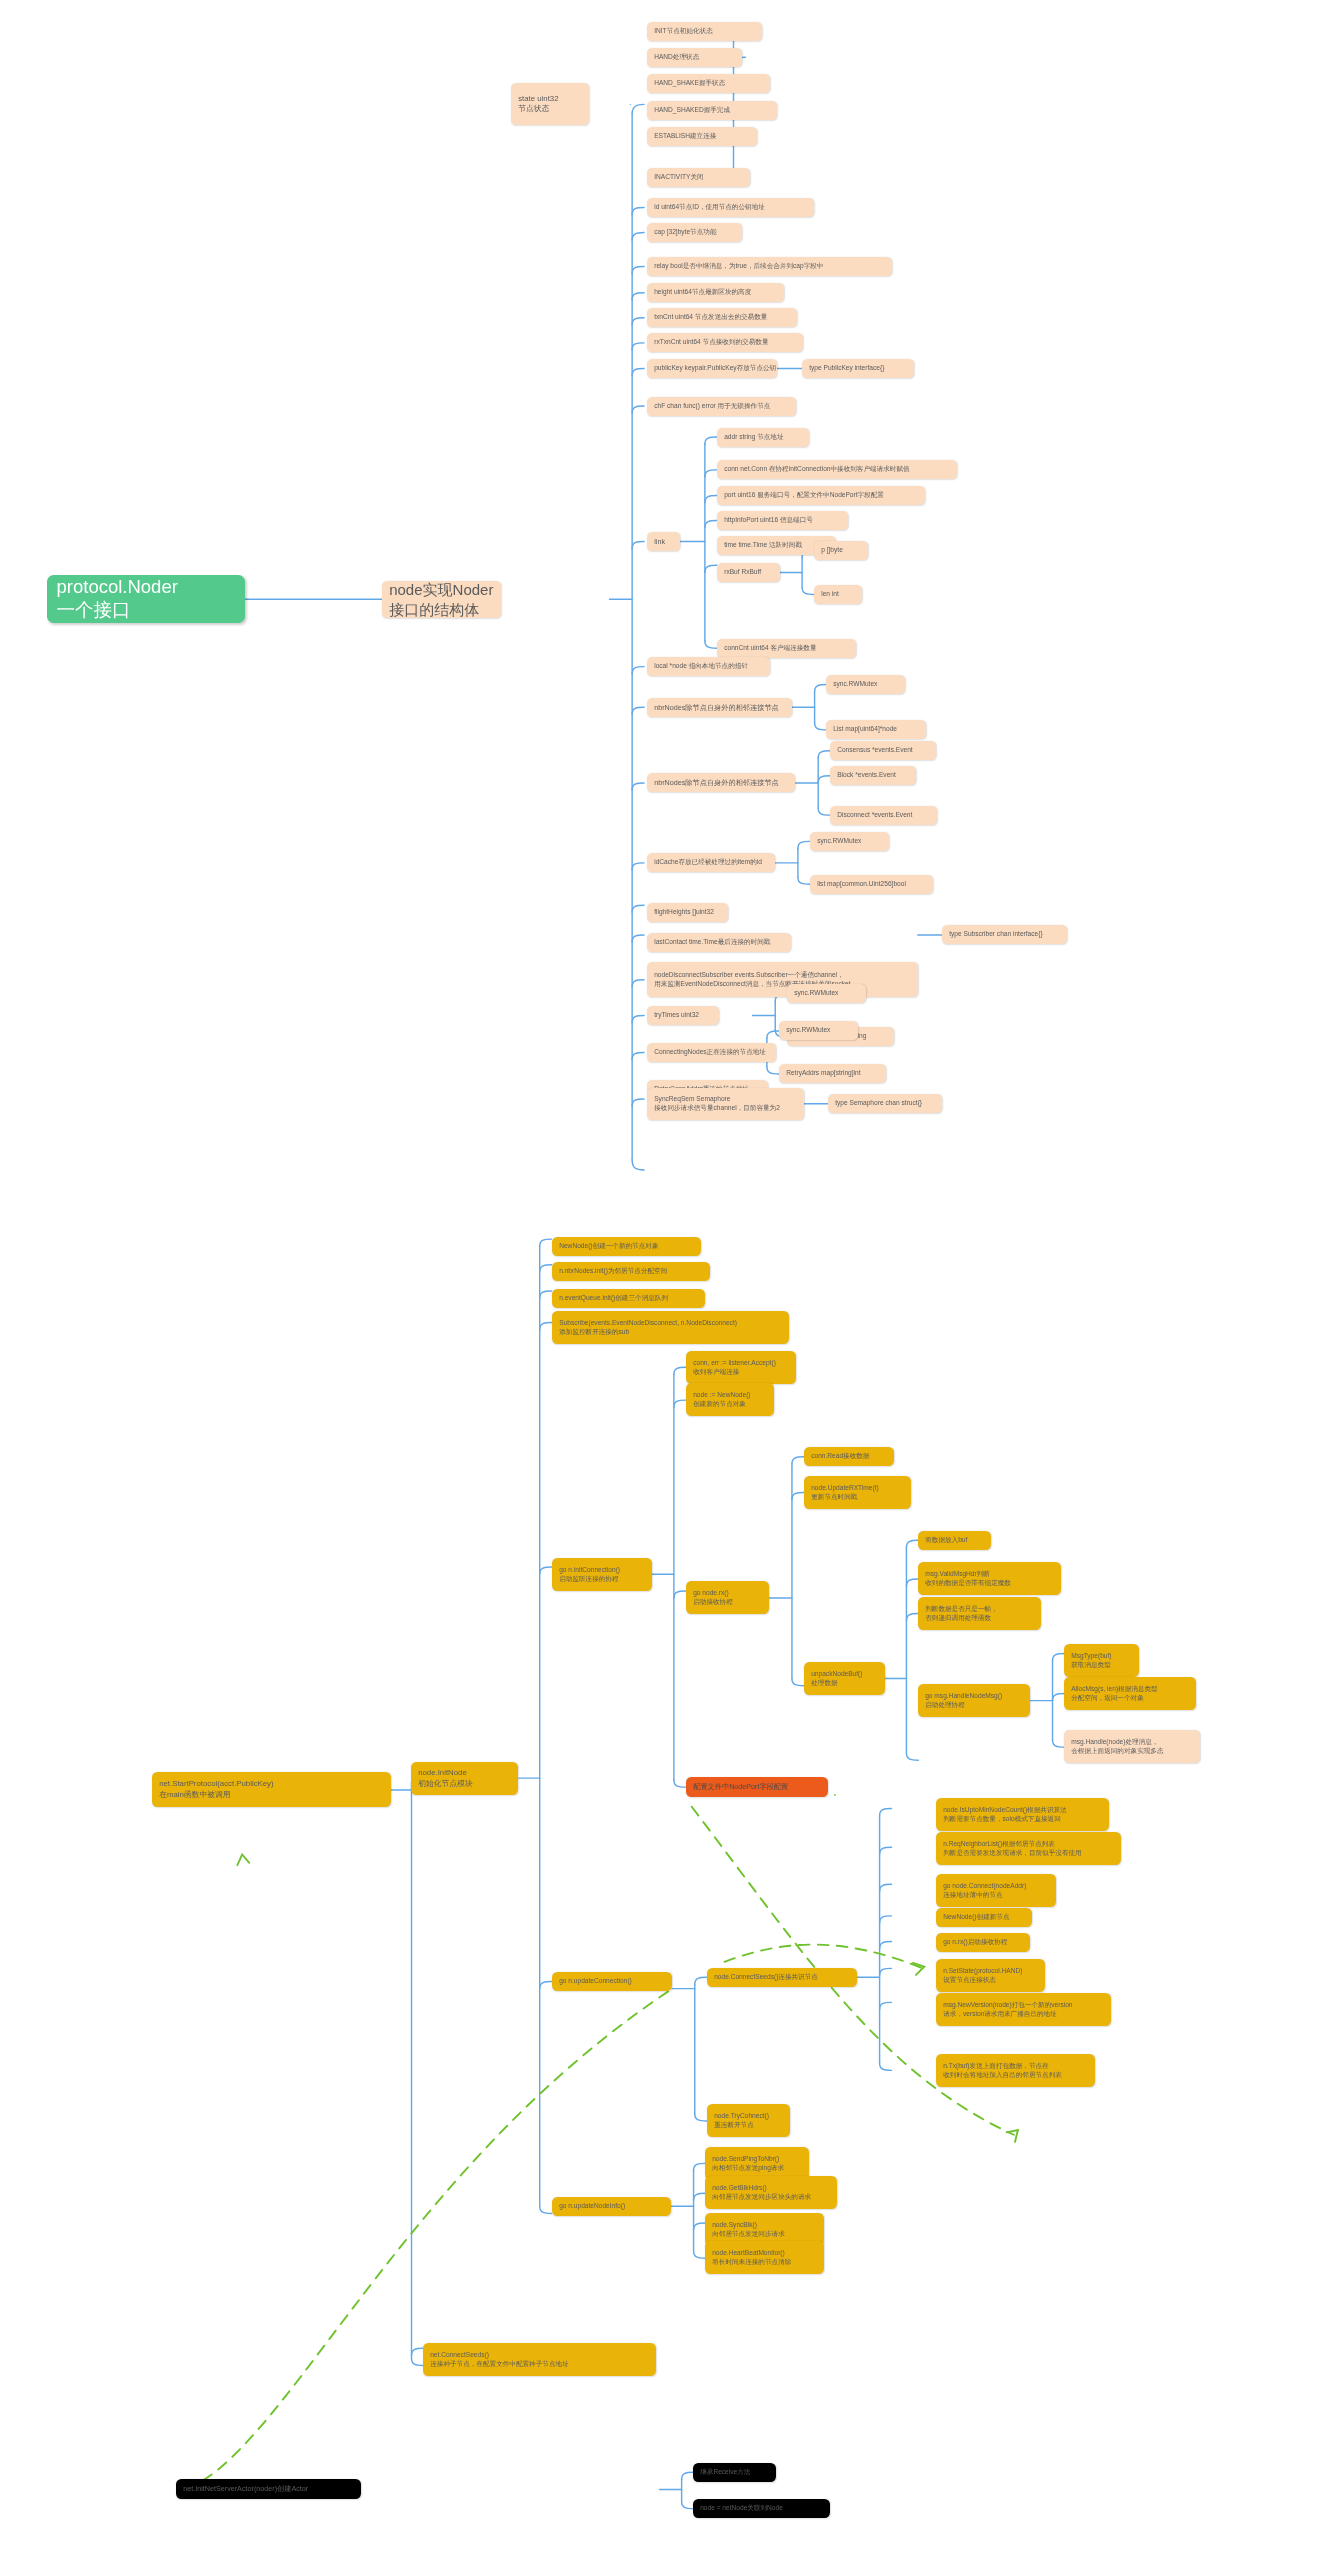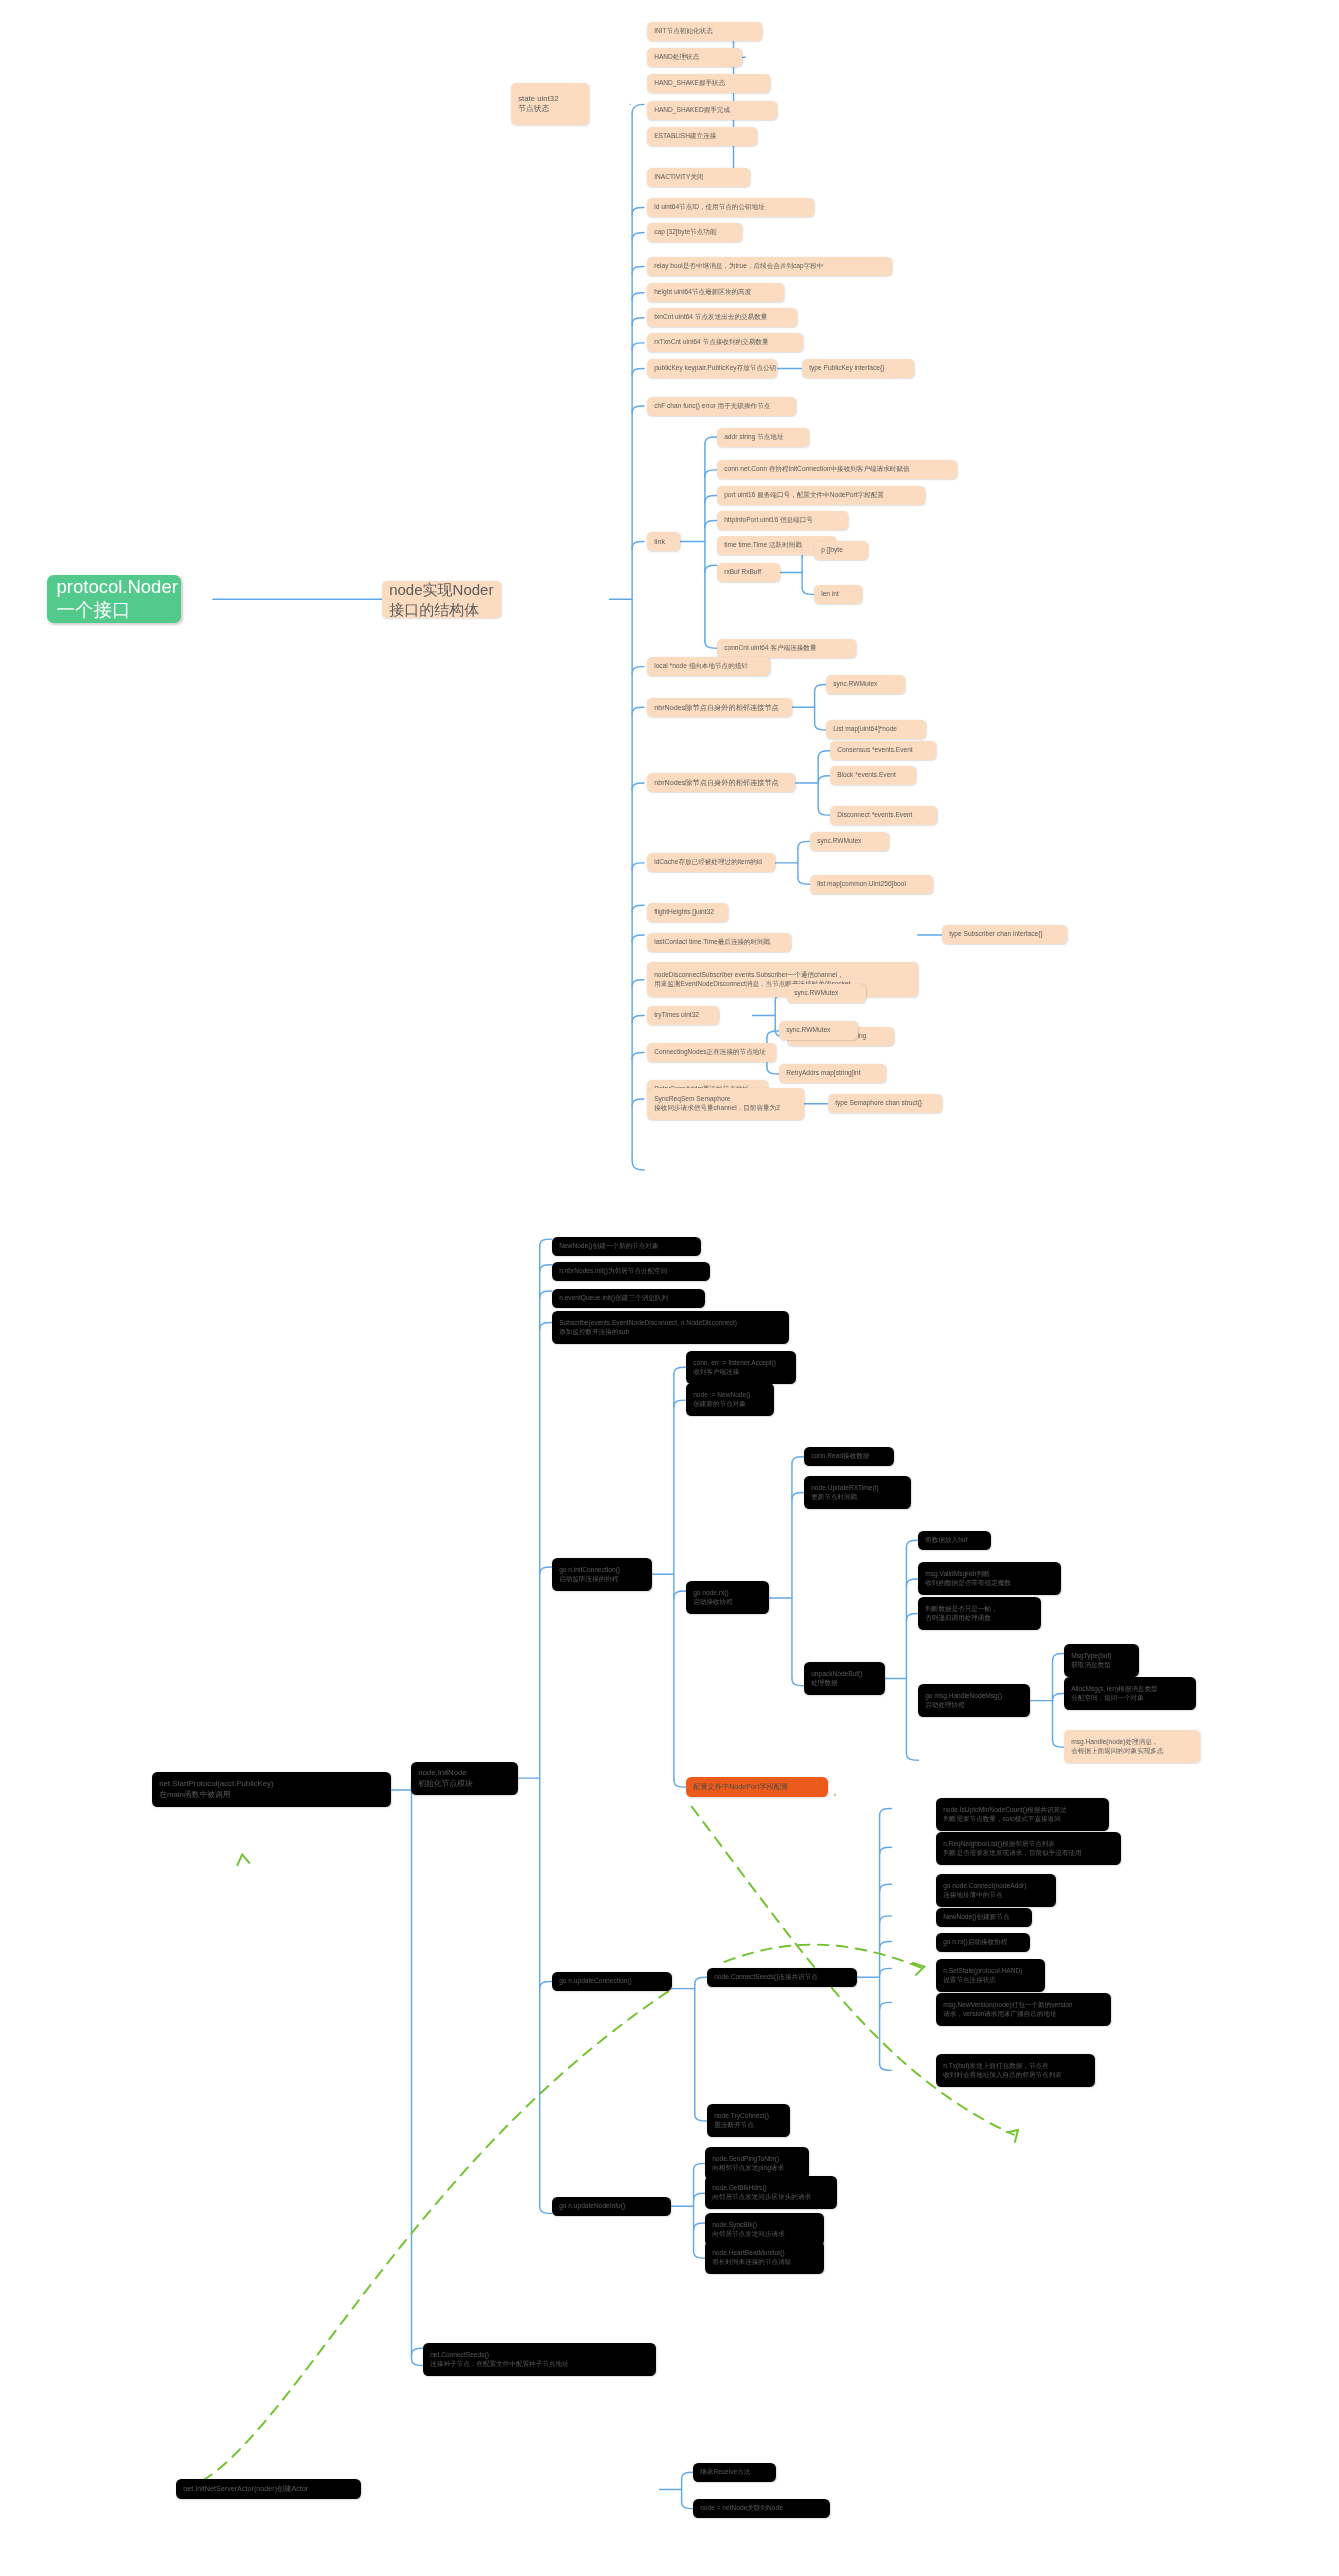--- a/index.html
+++ b/index.html
@@ -37,21 +37,21 @@
   .root{
     background:#54c98c;
     color:#ffffff;
     border-radius:6.6px;
     font-size:18.5px;
     line-height:1.22;
     padding:8.3px 9.5px;
     box-shadow:1.2px 1.2px 2.4px rgba(0,0,0,0.18);
   }
   .orange{ background:#fbdcc1; }
-  .green { background:#000000; }
+  .green { background:#eab308; }
   .redhl { background:#ec5b1b; color:#4a4a4a; }
   .purple{ background:#000000; }
   .s15{font-size:15px;}
   .s13{font-size:7.8px;}
   .s12{font-size:7.2px;}
   .s11{font-size:6.6px;}
 </style>
 </head>
 <body>
 
@@ -226,21 +226,21 @@
       <path d="M1688,3576 L1707,3572 L1702,3592"></path>
       <path d="M1531,3292 L1550,3298 L1536,3312"></path>
       <path d="M1400,3010 L1400,3010"></path>
       <path d="M398,3128 L406,3110 L418,3124"></path>
     </g>
     <g fill="none" stroke="#6fc22c" stroke-width="3.2" stroke-dasharray="18,14" stroke-linecap="round">
       <path d="M406,3112 C470,3300 700,3620 860,3840" opacity="0"></path>
     </g>
   </svg>
 
-  <div class="node root" style="left:47px; top:575px; width:134px; height:48px;">protocol.Noder
+  <div class="node root" style="left:47px; top:575px; width:198px; height:48px;">protocol.Noder
 一个接口</div>
 
   <div class="node orange s15" style="left:382px; top:581px; width:119px; height:37px;">node实现Noder
 接口的结构体</div>
 
   <div class="node orange s13" style="left:511px; top:83px; width:78px; height:42px;">state uint32
 节点状态</div>
   <div class="node orange s11" style="left:647px; top:21.5px; width:115px; height:19px;">INIT节点初始化状态</div>
   <div class="node orange s11" style="left:647px; top:48px; width:95px; height:19px;">HAND处理状态</div>
   <div class="node orange s11" style="left:647px; top:74px; width:123px; height:19px;">HAND_SHAKE握手状态</div>

